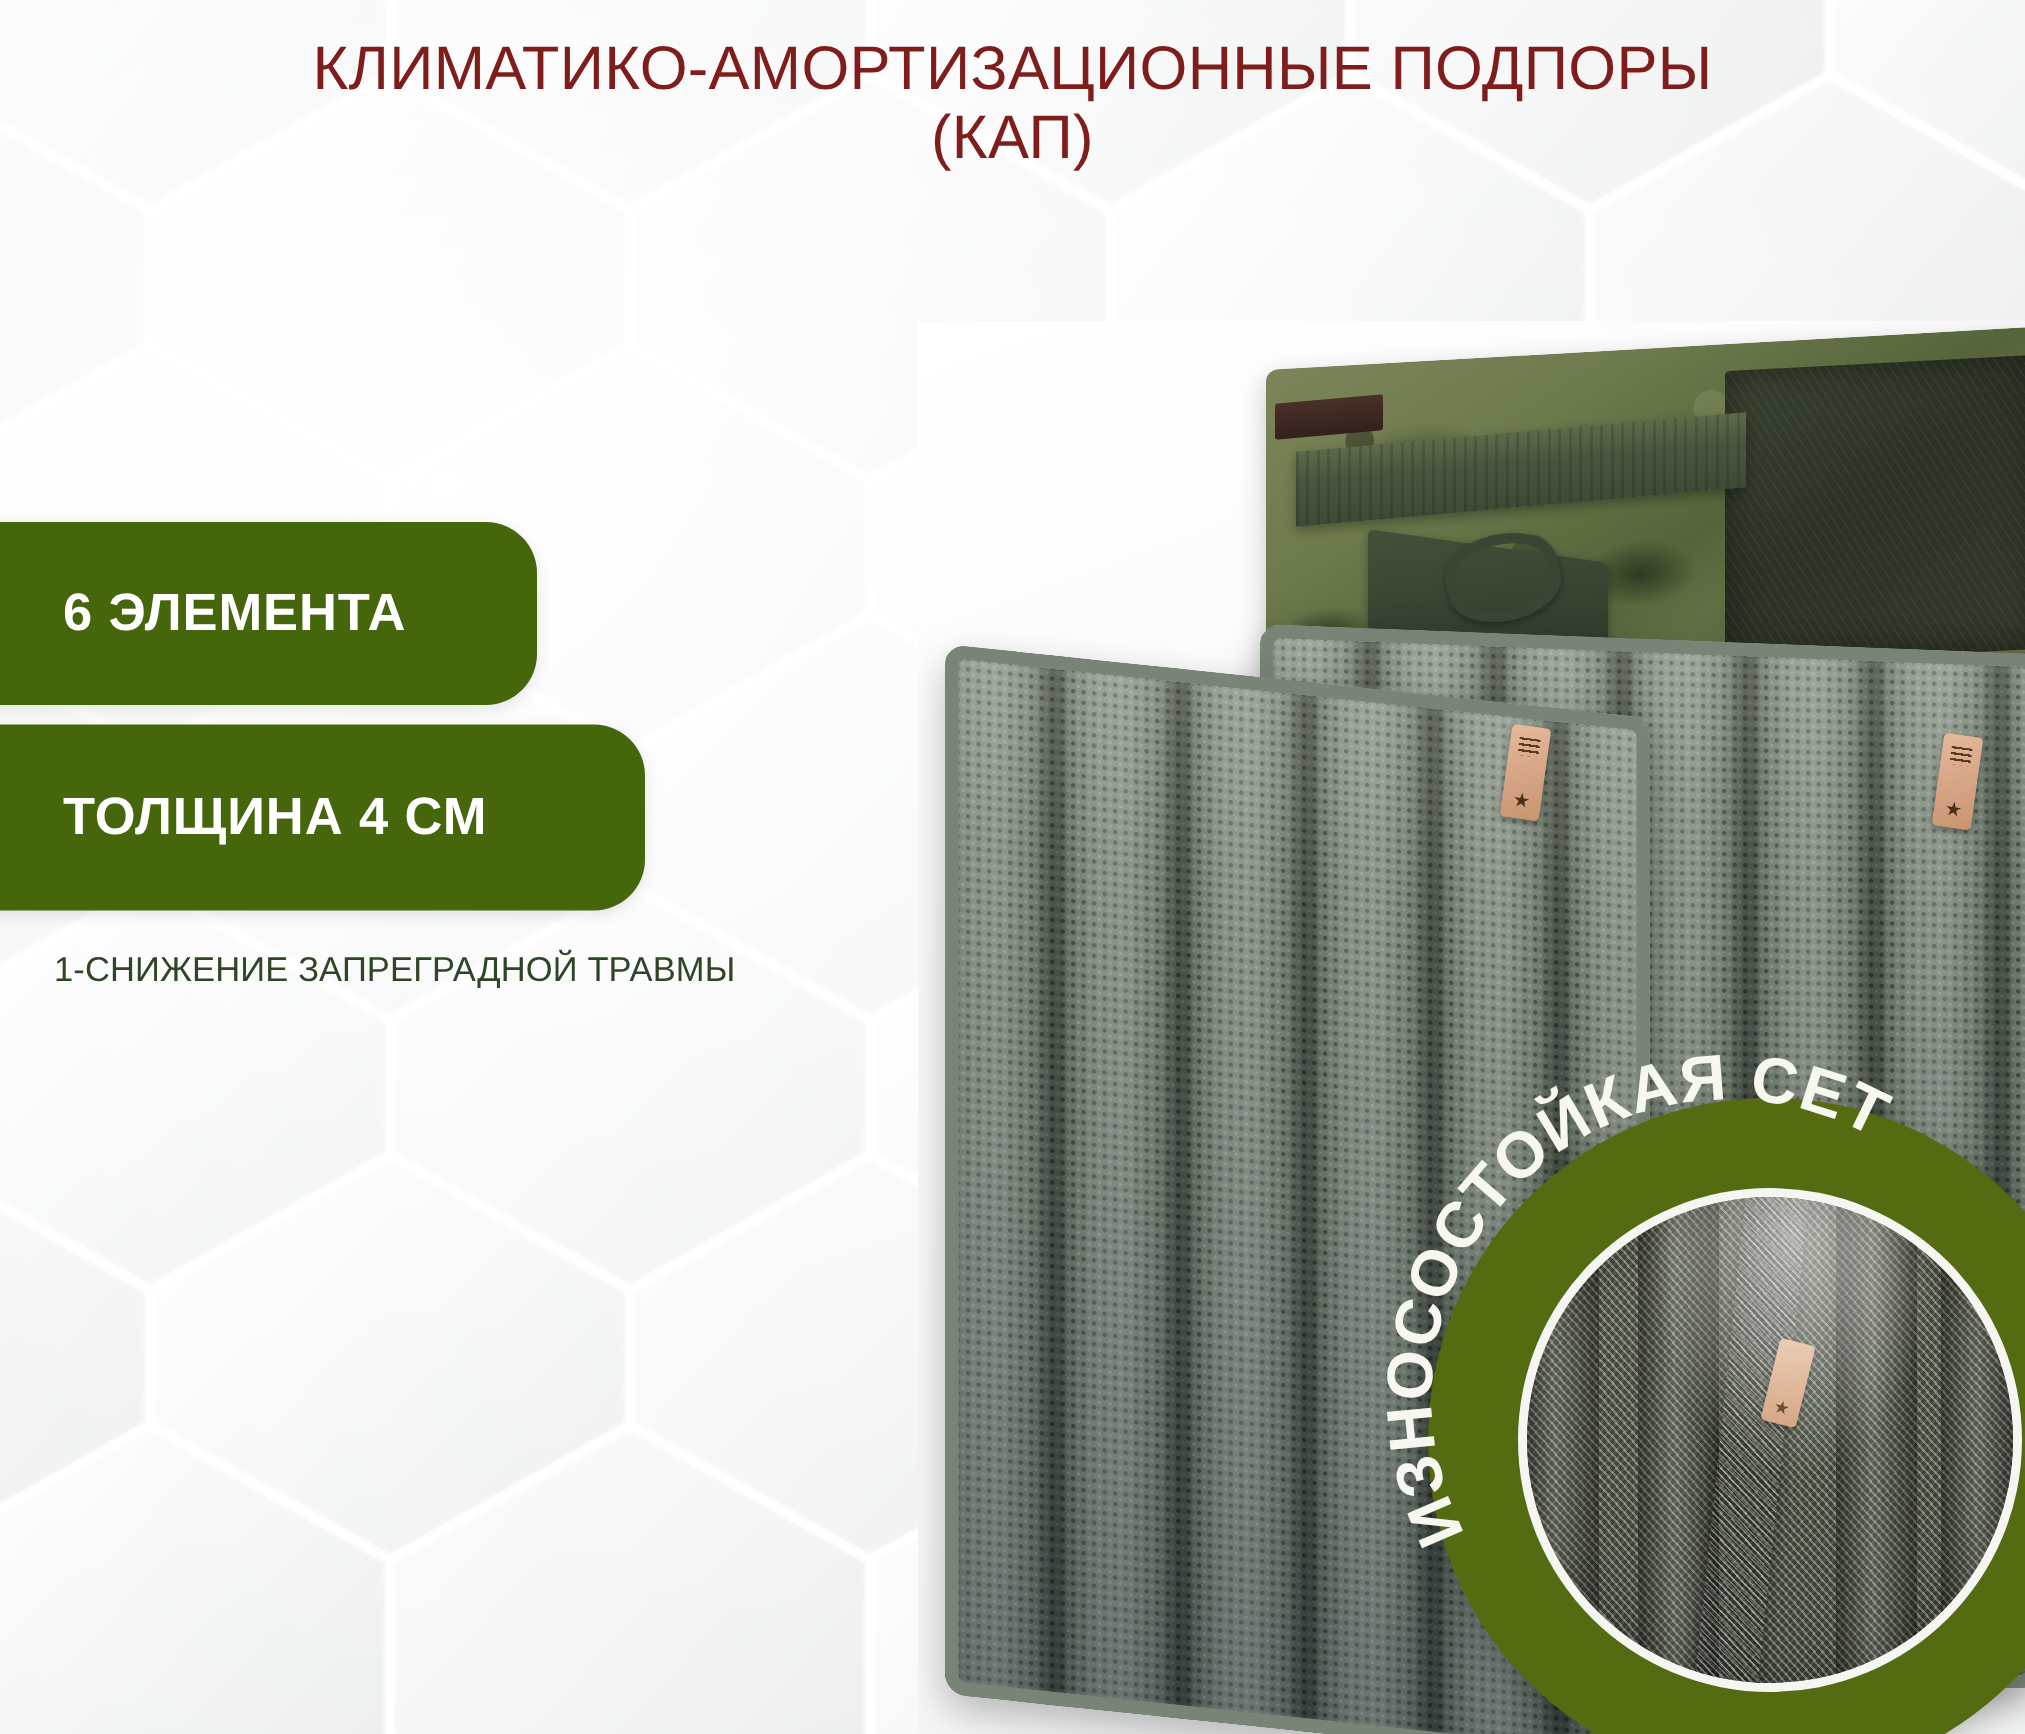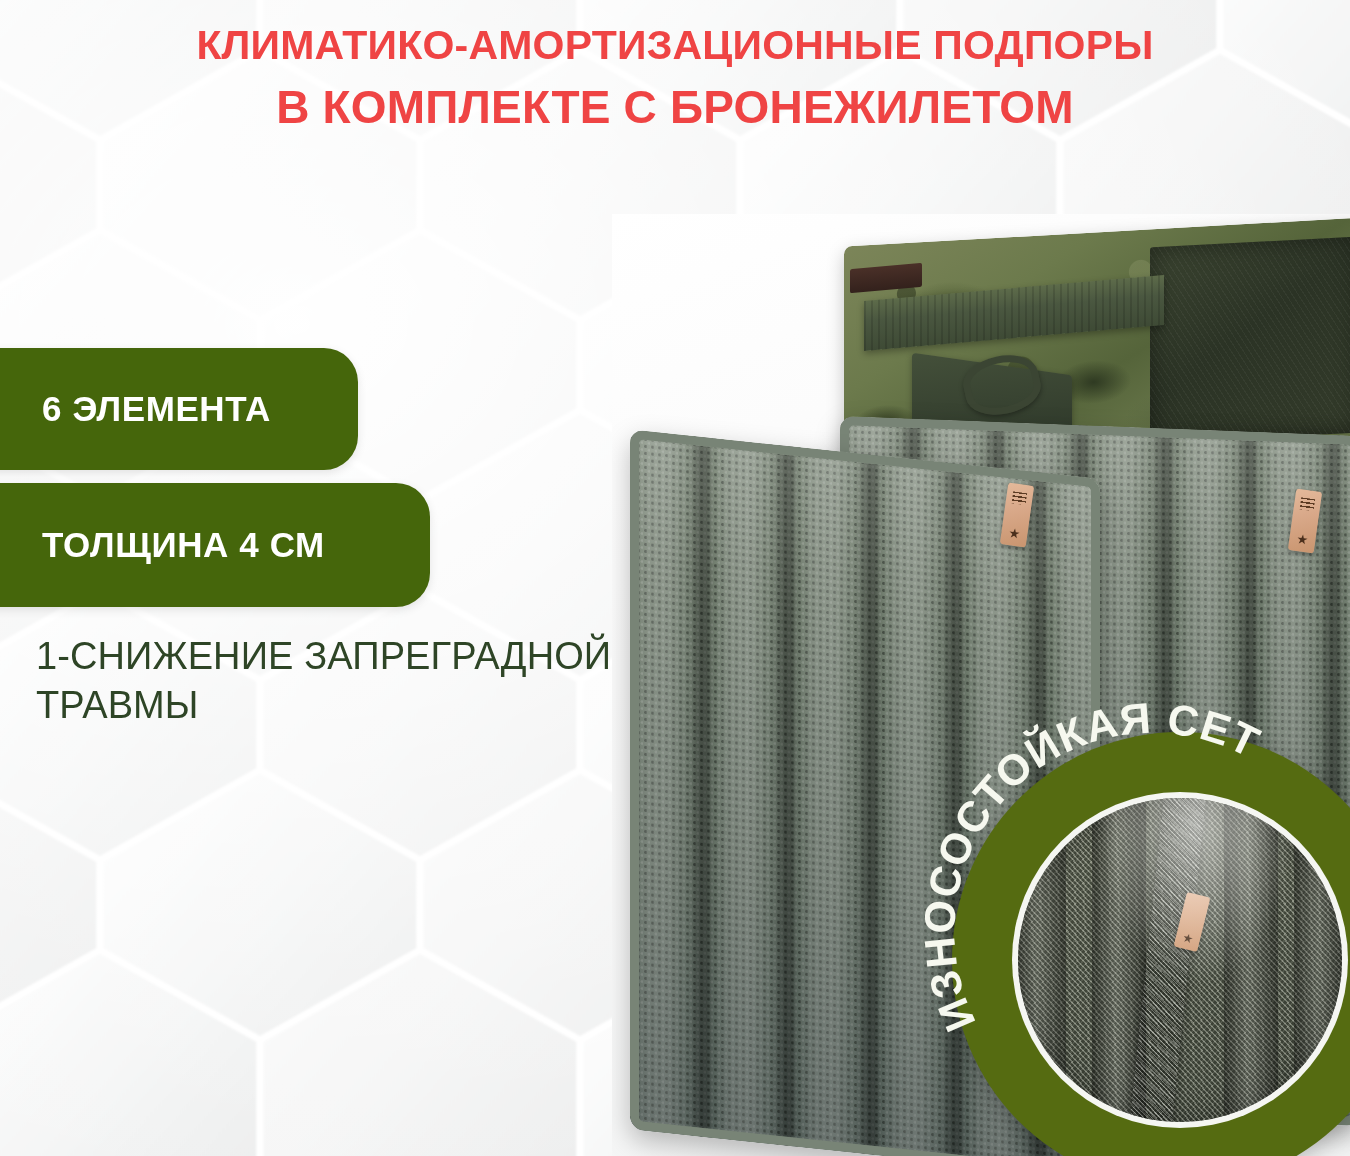--- a/index.html
+++ b/index.html
@@ -29,22 +29,22 @@
     background:radial-gradient(ellipse at 22% 28%, rgba(255,255,255,.95) 0%, rgba(255,255,255,.35) 45%, rgba(255,255,255,0) 75%);
   }
 
   
   .title-wrap{
     position:absolute;top:22px;left:0;width:1350px;
     text-align:center;
     z-index:6;
   }
   .title-line{
-    color:#ef4444;
-    font-weight:bold;
+    color:#7f1d1d;
+    font-weight:normal;
     letter-spacing:.2px;
     line-height:1.13;
   }
   .t1{font-size:41px;}
   .t2{font-size:41px;}
   .t3{font-size:46px;margin-top:14px;}
 
   
   .photo{
     position:absolute;
@@ -227,21 +227,21 @@
     left:-20px;top:483px;width:450px;height:124px;
     border-radius:0 34px 34px 0;
     padding-left:62px;font-size:35px;letter-spacing:.6px;
   }
 
   
   .features{
     position:absolute;left:36px;top:632px;width:630px;
     z-index:7;
     color:#2e4526;
-    font-size:38px;
+    font-size:23px;
     line-height:1.3;
     letter-spacing:.1px;
   }
   .feature{margin-bottom:34px;}
   .feature:last-child{margin-bottom:0;}
 
   
   .seal{
     position:absolute;
     left:952px;top:732px;width:456px;height:456px;
@@ -406,21 +406,21 @@
       <span class="star">★</span>
     </div>
     <div class="logo-tab" style="left:680px;top:276px;">
       <span class="bars"></span>
       <span class="star">★</span>
     </div>
   </div>
 
   <div class="title-wrap">
     <div class="title-line t1">КЛИМАТИКО-АМОРТИЗАЦИОННЫЕ ПОДПОРЫ</div>
-    <div class="title-line t3">В КОМПЛЕКТЕ С БРОНЕЖИЛЕТОМ</div>
+    <div class="title-line t2">(КАП)</div>
   </div>
 
   <div class="badge" id="badge-elements">
     <span>6 ЭЛЕМЕНТА</span>
   </div>
   <div class="badge" id="badge-thickness">
     <span>ТОЛЩИНА 4 СМ</span>
   </div>
 
   <div class="features">

